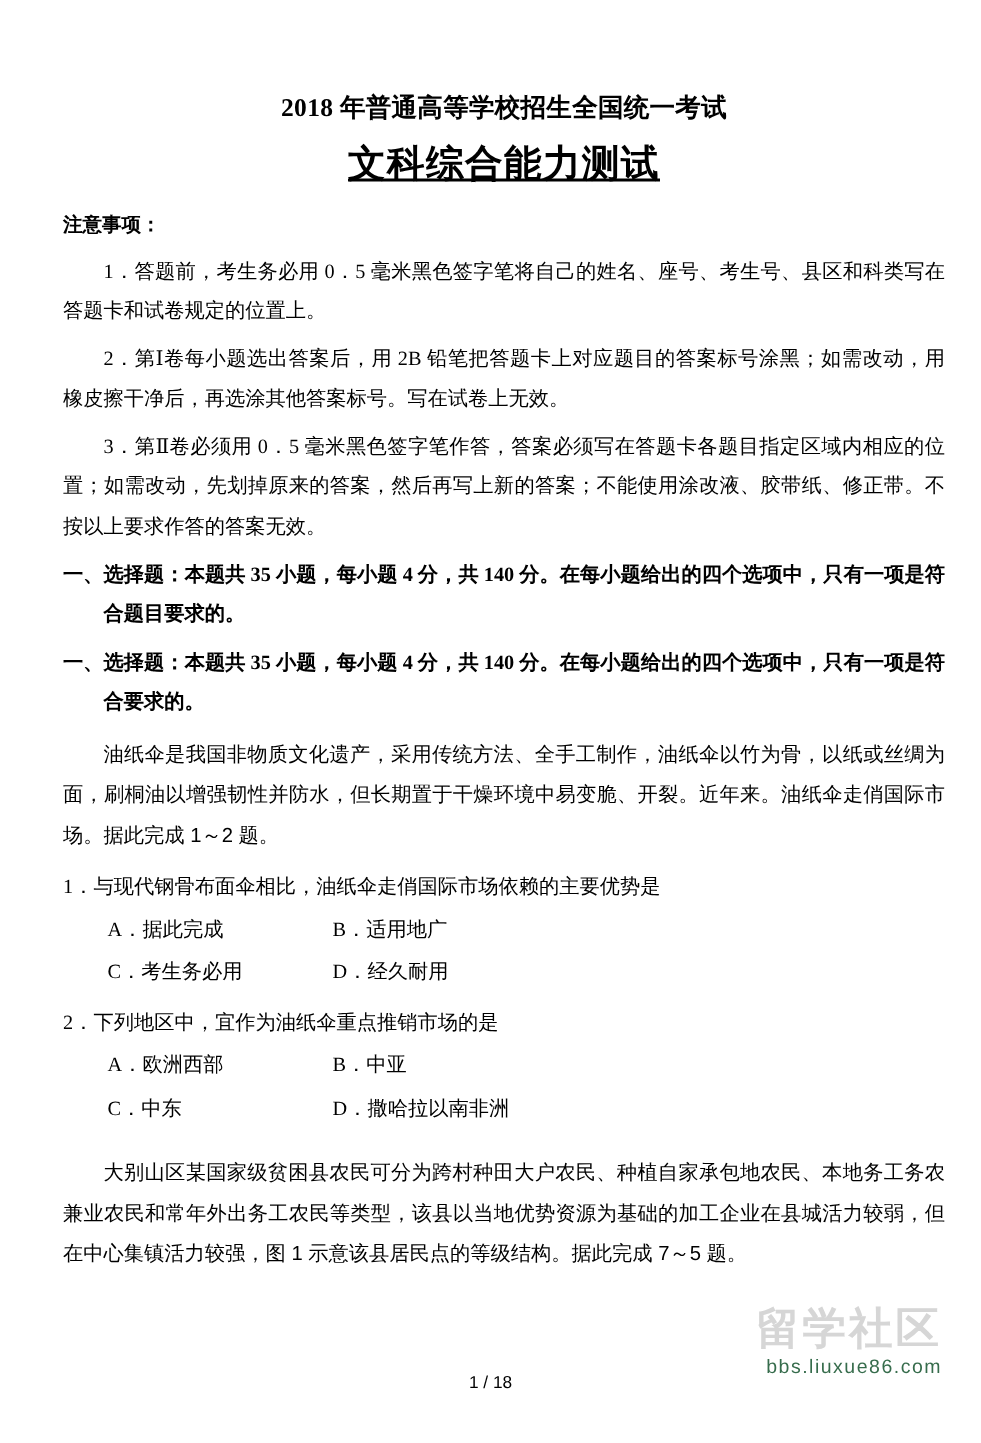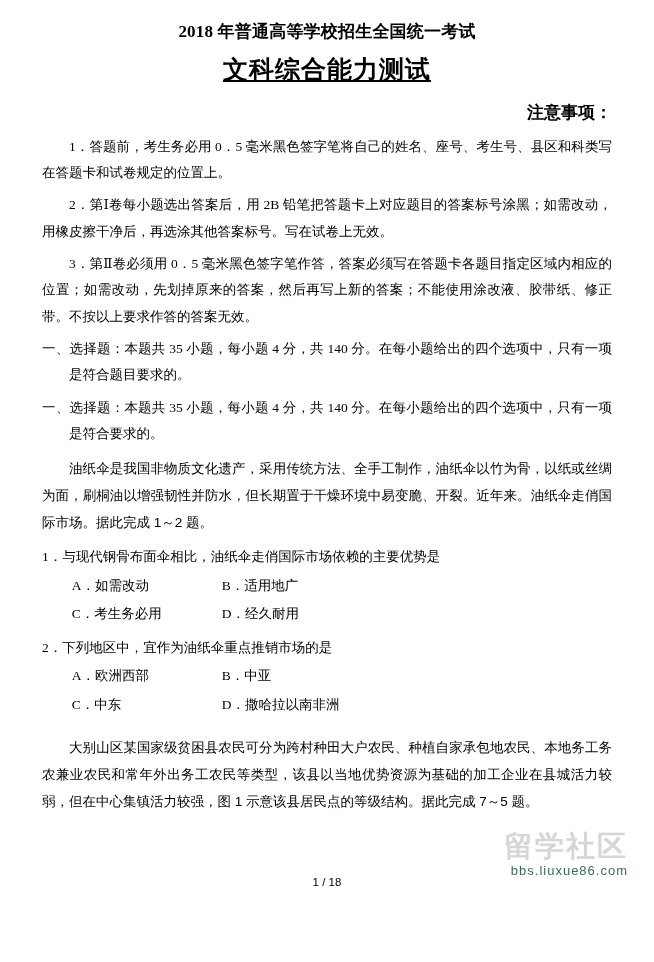--- a/index.html
+++ b/index.html
@@ -13,62 +13,62 @@
     font-family: "Liberation Serif", "DejaVu Serif", serif;
     color: #000000;
     position: relative;
     overflow: hidden;
   }
   .page {
     position: relative;
     width: 654px;
     height: 918px;
     box-sizing: border-box;
-    padding: 14px 42px 0 42px;
+    padding: 14px 24px 0 42px;
+    margin-top: 40px;
   }
   .title-main {
     text-align: center;
     font-size: 17px;
     font-weight: bold;
     letter-spacing: 0.2px;
     margin: 6px 0 2px 0;
     line-height: 1.4;
   }
   .title-sub {
     text-align: center;
     font-size: 25px;
     font-weight: bold;
     letter-spacing: 1px;
     margin: 10px 0 14px 0;
     line-height: 1.3;
     text-decoration: underline;
   }
   .notice-head {
-    font-size: 17px;
+    font-size: 13px;
     font-weight: bold;
     margin: 6px 0 8px 0;
     line-height: 1.5;
-    text-align: right;
   }
   p.para {
     font-size: 13.5px;
     line-height: 1.95;
     margin: 0 0 6px 0;
     text-align: justify;
     text-justify: inter-ideograph;
   }
   p.indent2 {
     text-indent: 2em;
   }
   p.hang {
     padding-left: 2em;
     text-indent: -2em;
   }
   .bold {
-    font-weight: normal;
+    font-weight: bold;
   }
   .qline {
     font-size: 13.5px;
     line-height: 1.95;
     margin: 0 0 2px 0;
   }
   .opts {
     font-size: 13.5px;
     line-height: 1.95;
     margin: 0 0 2px 0;
@@ -140,21 +140,21 @@
   <p class="para indent2">2．第Ⅰ卷每小题选出答案后，用 2B 铅笔把答题卡上对应题目的答案标号涂黑；如需改动，用橡皮擦干净后，再选涂其他答案标号。写在试卷上无效。</p>
   <p class="para indent2">3．第Ⅱ卷必须用 0．5 毫米黑色签字笔作答，答案必须写在答题卡各题目指定区域内相应的位置；如需改动，先划掉原来的答案，然后再写上新的答案；不能使用涂改液、胶带纸、修正带。不按以上要求作答的答案无效。</p>
 
   <p class="para hang bold">一、选择题：本题共 35 小题，每小题 4 分，共 140 分。在每小题给出的四个选项中，只有一项是符合题目要求的。</p>
   <p class="para hang bold">一、选择题：本题共 35 小题，每小题 4 分，共 140 分。在每小题给出的四个选项中，只有一项是符合要求的。</p>
 
   <p class="passage">油纸伞是我国非物质文化遗产，采用传统方法、全手工制作，油纸伞以竹为骨，以纸或丝绸为面，刷桐油以增强韧性并防水，但长期置于干燥环境中易变脆、开裂。近年来。油纸伞走俏国际市场。据此完成 1～2 题。</p>
 
   <div class="qline">1．与现代钢骨布面伞相比，油纸伞走俏国际市场依赖的主要优势是</div>
   <div class="opts">
-    <span class="o1">A．如需改动</span>
+    <span class="o1">A．据此完成</span>
     <span class="o2">B．适用地广</span>
   </div>
   <div class="opts">
     <span class="o1">C．考生务必用</span>
     <span class="o2">D．经久耐用</span>
   </div>
 
   <div class="spacer-sm"></div>
 
   <div class="qline">2．下列地区中，宜作为油纸伞重点推销市场的是</div>

